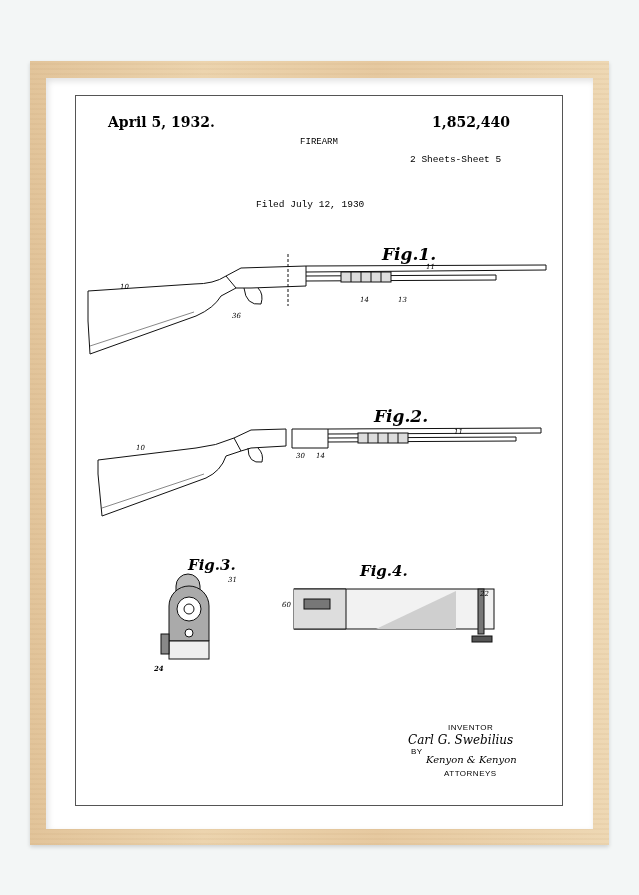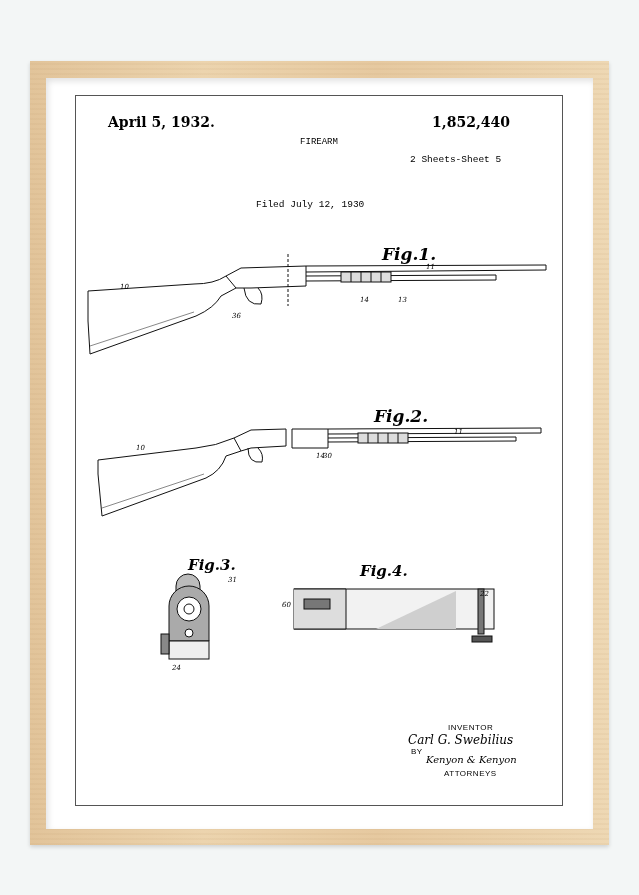--- a/index.html
+++ b/index.html
@@ -97,24 +97,24 @@
         </g>
       </svg>
 
       <div class="ref" style="left:44px;top:187px;">10</div>
       <div class="ref" style="left:350px;top:167px;">11</div>
       <div class="ref" style="left:322px;top:200px;">13</div>
       <div class="ref" style="left:284px;top:200px;">14</div>
       <div class="ref" style="left:156px;top:216px;">36</div>
       <div class="ref" style="left:60px;top:348px;">10</div>
       <div class="ref" style="left:378px;top:332px;">11</div>
-      <div class="ref" style="left:220px;top:356px;margin-left:27px;">30</div>
+      <div class="ref" style="left:220px;top:356px;">30</div>
       <div class="ref" style="left:240px;top:356px;">14</div>
       <div class="ref" style="left:152px;top:480px;">31</div>
-      <div class="ref" style="left:96px;top:568px;">24</div>
+      <div class="ref" style="left:78px;top:568px;font-weight:bold;">24</div>
       <div class="ref" style="left:206px;top:505px;">60</div>
       <div class="ref" style="left:404px;top:474px;margin-top:20px;">22</div>
 
       <div class="inv" style="left:372px;top:627px;">INVENTOR</div>
       <div class="sig" style="left:332px;top:637px;">Carl G. Swebilius</div>
       <div class="inv" style="left:335px;top:651px;">BY</div>
       <div class="sig" style="left:350px;top:658px;font-size:10px;">Kenyon &amp; Kenyon</div>
       <div class="inv" style="left:368px;top:673px;">ATTORNEYS</div>
     </div>
   </div>

